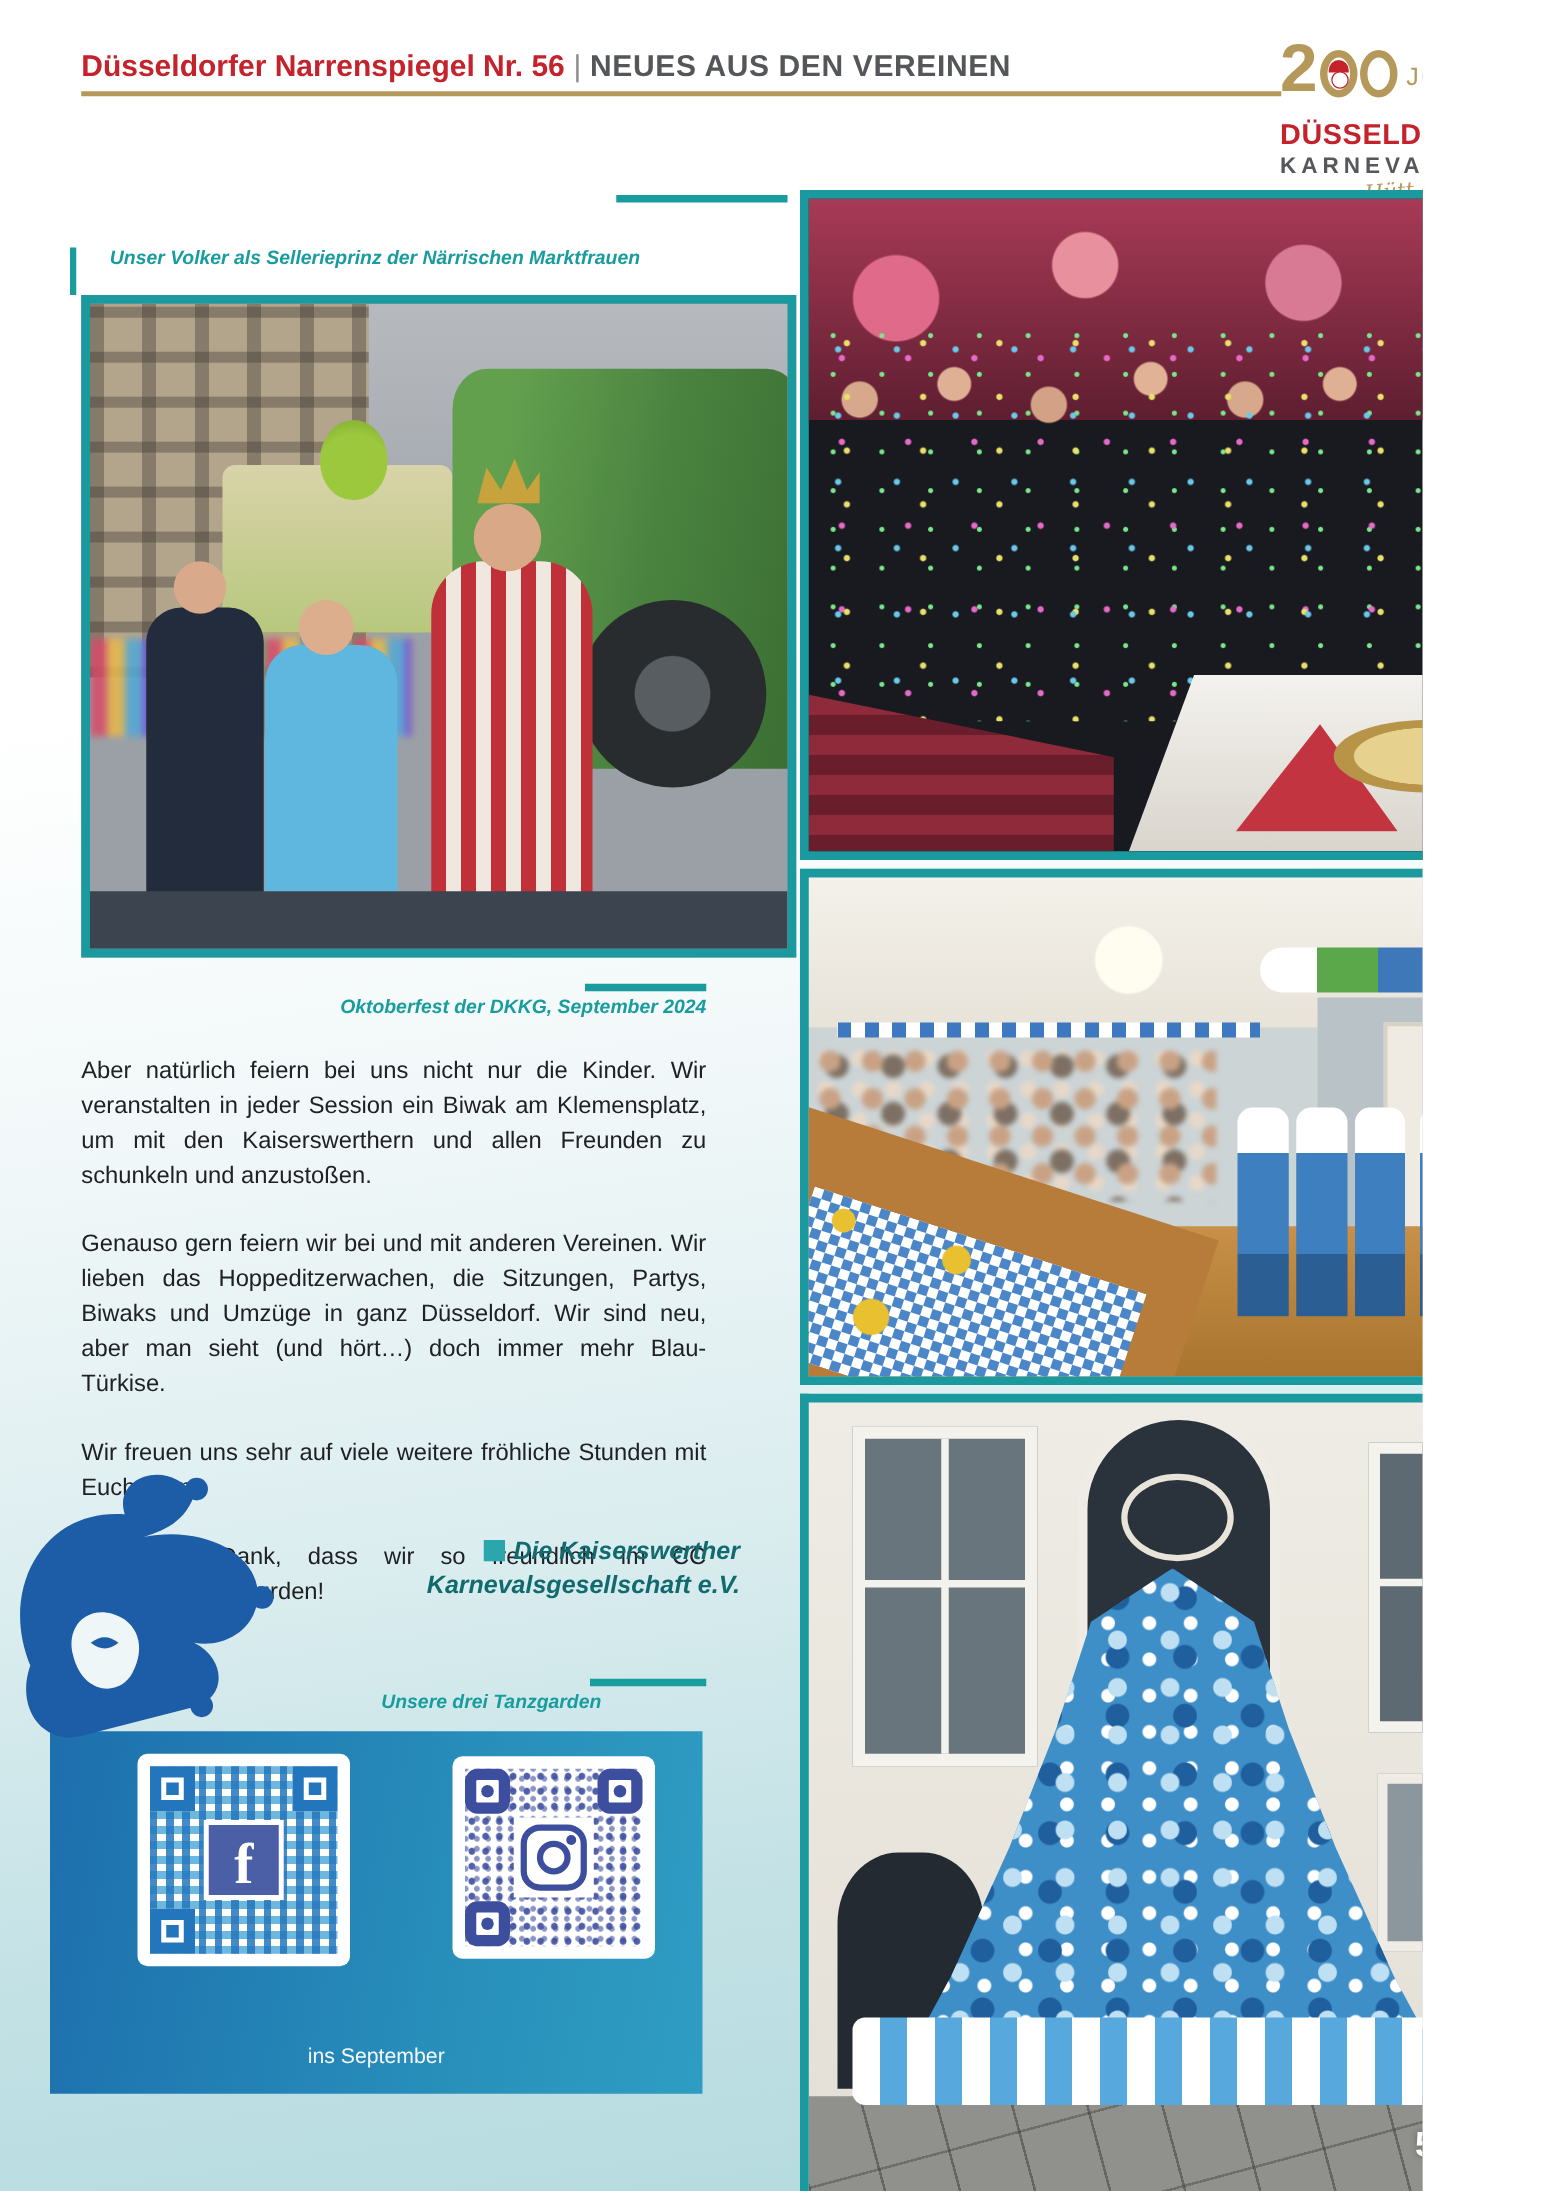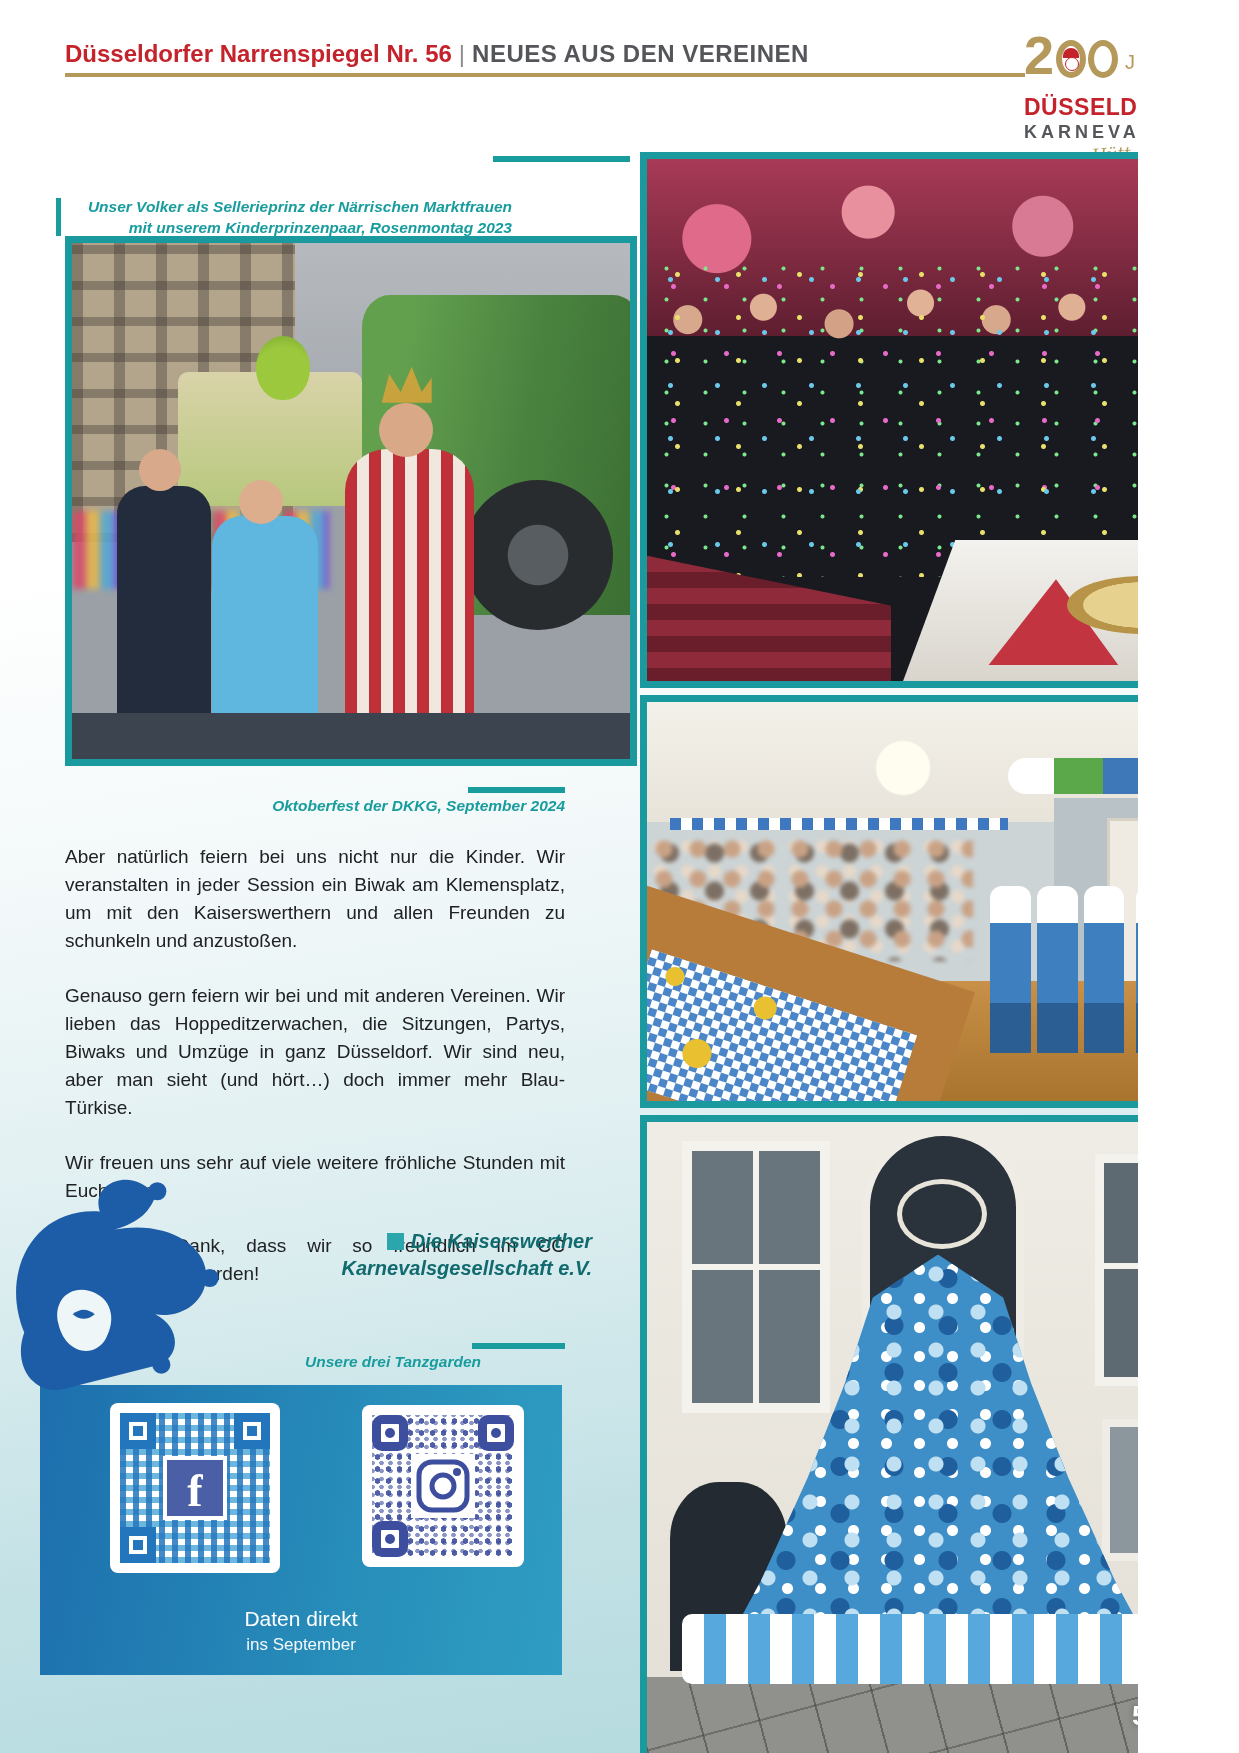--- a/index.html
+++ b/index.html
@@ -219,21 +219,20 @@
     <div class="logo-kar">KARNEVAL</div>
     <div class="logo-script">
       <span>Hütt on wie</span><br>
       <span>et wor —</span>
     </div>
   </div>
 
   <div class="cap-bar bar-parade"></div>
   <div class="cap cap-parade">
     <span>Unser Volker als Sellerieprinz der Närrischen Marktfrauen</span>
-    <span>mit unserem Kinderprinzenpaar, Rosenmontag 2023</span>
   </div>
 
   <div class="cap-bar bar-tv"></div>
 
   <div class="photo photo-parade">
     <div class="s p1-sky"></div>
     <div class="s p1-bldg"></div>
     <div class="s p1-float"></div>
     <div class="s p1-pear"></div>
     <div class="s p1-tractor"></div>
@@ -342,19 +341,18 @@
         <div class="fnd fnd-ig fnd-bl"></div>
         <div class="ig-logo">
           <svg width="56" height="56" viewBox="0 0 56 56">
             <rect x="4" y="4" width="48" height="48" rx="13" fill="none" stroke="#3d4e9e" stroke-width="5"></rect>
             <circle cx="28" cy="28" r="11" fill="none" stroke="#3d4e9e" stroke-width="5"></circle>
             <circle cx="42" cy="14" r="4" fill="#3d4e9e"></circle>
           </svg>
         </div>
       </div>
     </div>
-    <div class="qr-text qr-t1">Daten direkt</div>
     <div class="qr-text qr-t2">ins September</div>
   </div>
 
   <div class="pagenum">57</div>
 
 </div>
 
 </body></html>

